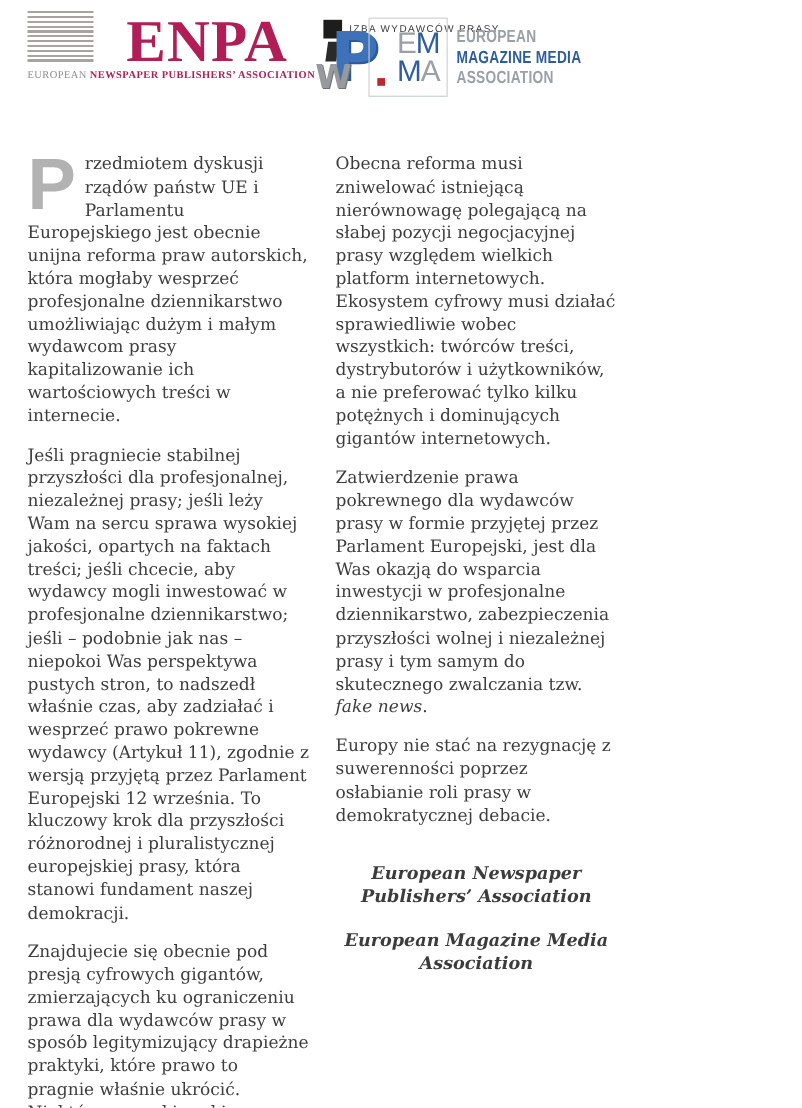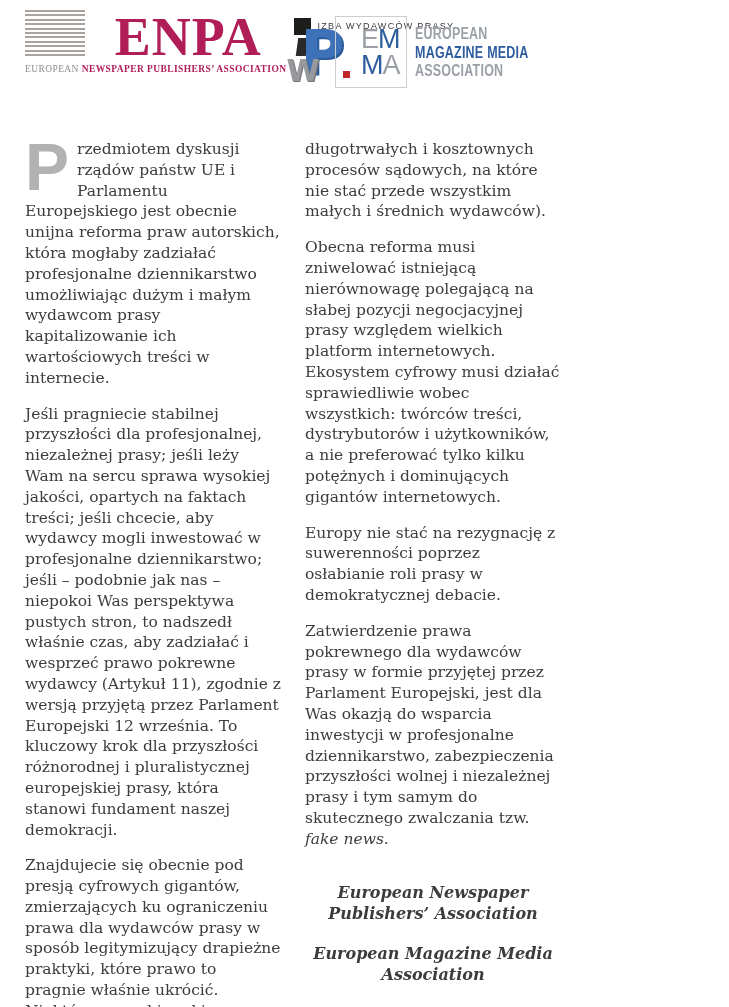--- a/index.html
+++ b/index.html
@@ -123,30 +123,29 @@
         <div class="g">ASSOCIATION</div>
       </div>
     </div>
 
   </div>
 
 
   <div class="columns">
 
     <div class="col">
-      <p><span class="dropcap">P</span><span>rzedmiotem dyskusji rządów państw UE i Parlamentu Europejskiego jest obecnie unijna reforma praw autorskich, która mogłaby zadziałać profesjonalne dziennikarstwo umożliwiając dużym i małym wydawcom prasy kapitalizowanie ich wartościowych treści w internecie.</span></p>
+      <p><span class="dropcap">P</span><span>rzedmiotem dyskusji rządów państw UE i Parlamentu Europejskiego jest obecnie unijna reforma praw autorskich, która mogłaby wesprzeć profesjonalne dziennikarstwo umożliwiając dużym i małym wydawcom prasy kapitalizowanie ich wartościowych treści w internecie.</span></p>
       <p>Jeśli pragniecie stabilnej przyszłości dla profesjonalnej, niezależnej prasy; jeśli leży Wam na sercu sprawa wysokiej jakości, opartych na faktach treści; jeśli chcecie, aby wydawcy mogli inwestować w profesjonalne dziennikarstwo; jeśli – podobnie jak nas – niepokoi Was perspektywa pustych stron, to nadszedł właśnie czas, aby zadziałać i wesprzeć prawo pokrewne wydawcy (Artykuł 11), zgodnie z wersją przyjętą przez Parlament Europejski 12 września. To kluczowy krok dla przyszłości różnorodnej i pluralistycznej europejskiej prasy, która stanowi fundament naszej demokracji.</p>
       <p>Znajdujecie się obecnie pod presją cyfrowych gigantów, zmierzających ku ograniczeniu prawa dla wydawców prasy w sposób legitymizujący drapieżne praktyki, które prawo to pragnie właśnie ukrócić. Niektóre wyszukiwarki internetowe, agregatory treści i inne firmy opierające swe modele biznesowe na wykorzystywaniu wartościowych treści wydawców prasy bez zezwolenia i wynagrodzenia, nie chcą, aby ustawodawcy unijni przyjęli efektywnie działające i dające się wyegzekwować prawo pokrewne dla wydawców prasy (bez konieczności prowadzenia</p>
     </div>
 
     <div class="col">
-      <p>długotrwałych i kosztownych procesów sądowych, na które nie stać przede wszystkim małych i średnich wydawców).</p>
       <p>Obecna reforma musi zniwelować istniejącą nierównowagę polegającą na słabej pozycji negocjacyjnej prasy względem wielkich platform internetowych. Ekosystem cyfrowy musi działać sprawiedliwie wobec wszystkich: twórców treści, dystrybutorów i użytkowników, a nie preferować tylko kilku potężnych i dominujących gigantów internetowych.</p>
+      <p><span>Zatwierdzenie prawa pokrewnego dla wydawców prasy w formie przyjętej przez Parlament Europejski, jest dla Was okazją do wsparcia inwestycji w profesjonalne dziennikarstwo, zabezpieczenia przyszłości wolnej i niezależnej prasy i tym samym do skutecznego zwalczania tzw. </span><span class="em-inline">fake news</span><span>.</span></p>
       <p>Europy nie stać na rezygnację z suwerenności poprzez osłabianie roli prasy w demokratycznej debacie.</p>
-      <p><span>Zatwierdzenie prawa pokrewnego dla wydawców prasy w formie przyjętej przez Parlament Europejski, jest dla Was okazją do wsparcia inwestycji w profesjonalne dziennikarstwo, zabezpieczenia przyszłości wolnej i niezależnej prasy i tym samym do skutecznego zwalczania tzw. </span><span class="em-inline">fake news</span><span>.</span></p>
 
       <div class="sigs">
         <div class="sig-block">
           <div>European Newspaper Publishers’ Association</div>
         </div>
         <div class="sig-block">
           <div>European Magazine Media Association</div>
         </div>
 
       </div>

